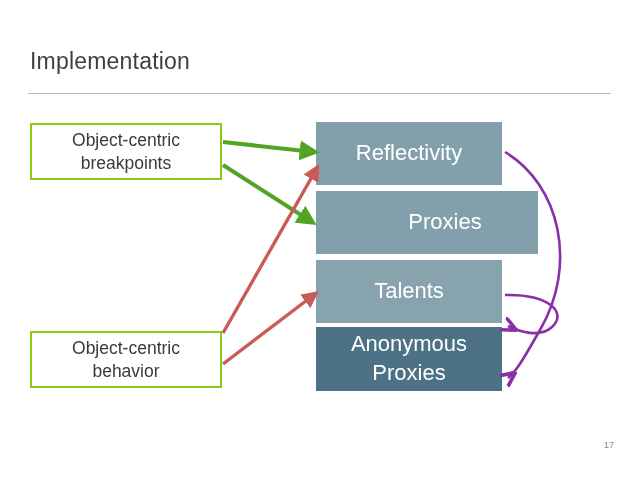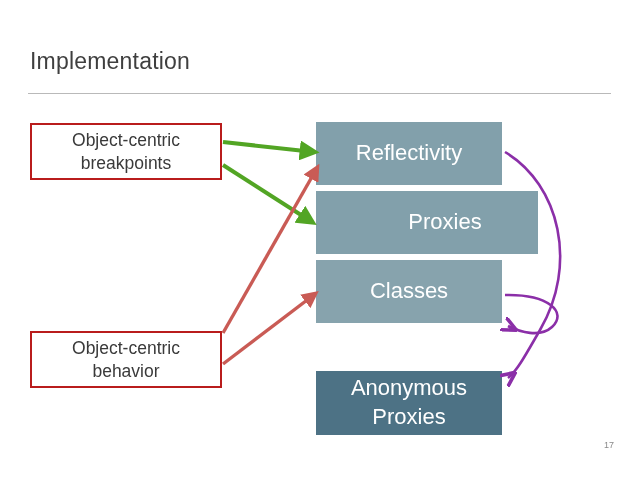--- a/index.html
+++ b/index.html
@@ -37,21 +37,21 @@
     left: 28px;
     top: 93px;
     width: 583px;
     height: 1px;
     background: #b9b9b9;
   }
   
   .label-box {
     position: absolute;
     box-sizing: border-box;
-    border: 2px solid #b91c1c;
+    border: 2px solid #84cc16;
     background: #ffffff;
     display: flex;
     flex-direction: column;
     align-items: center;
     justify-content: center;
     text-align: center;
     font-size: 17.5px;
     line-height: 1.28;
     color: #3a3a3a;
     padding: 2px 6px;
@@ -77,21 +77,21 @@
     align-items: center;
     justify-content: center;
     text-align: center;
     color: #ffffff;
     font-size: 22px;
     line-height: 1.3;
   }
   #bar-reflectivity { top: 122px; height: 63px; background: #82a0ab; }
   #bar-proxies      { top: 191px; height: 63px; background: #82a0ab; padding-left: 36px; }
   #bar-talents      { top: 260px; height: 63px; background: #87a3ad; }
-  #bar-anonymous    { top: 327px; height: 64px; background: #4d7285; margin-top: 44px; }
+  #bar-anonymous    { top: 327px; height: 64px; background: #4d7285; }
   
   #arrow-layer {
     position: absolute;
     left: 0; top: 0;
     width: 638px;
     height: 479px;
     pointer-events: none;
   }
   
   #page-number {
@@ -120,21 +120,21 @@
     <span>behavior</span>
   </div>
 
   <div class="stack-bar" id="bar-reflectivity">
     <span>Reflectivity</span>
   </div>
   <div class="stack-bar" id="bar-proxies">
     <span>Proxies</span>
   </div>
   <div class="stack-bar" id="bar-talents">
-    <span>Classes</span>
+    <span>Talents</span>
   </div>
   <div class="stack-bar" id="bar-anonymous">
     <div>
       <div>Anonymous</div>
       <div>Proxies</div>
     </div>
   </div>
 
   <svg id="arrow-layer" viewBox="0 0 638 479">
     <defs>

